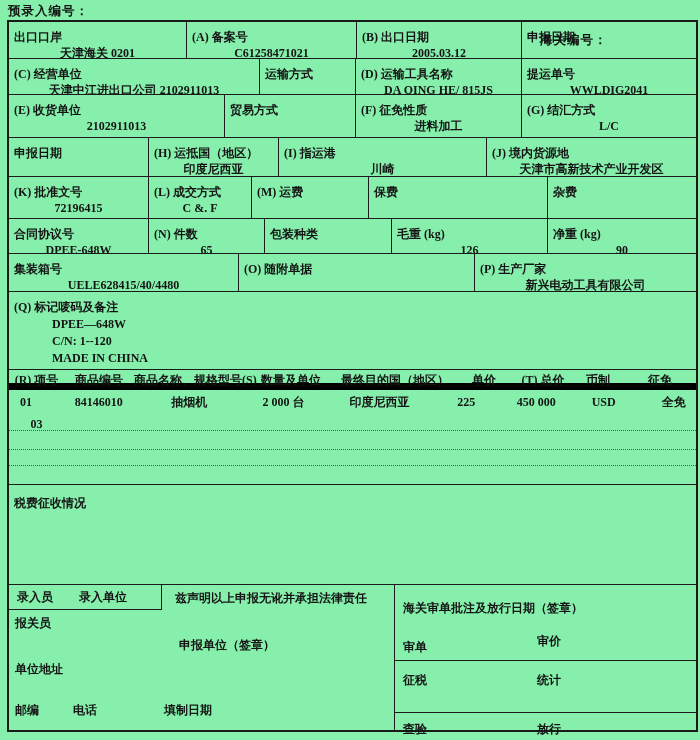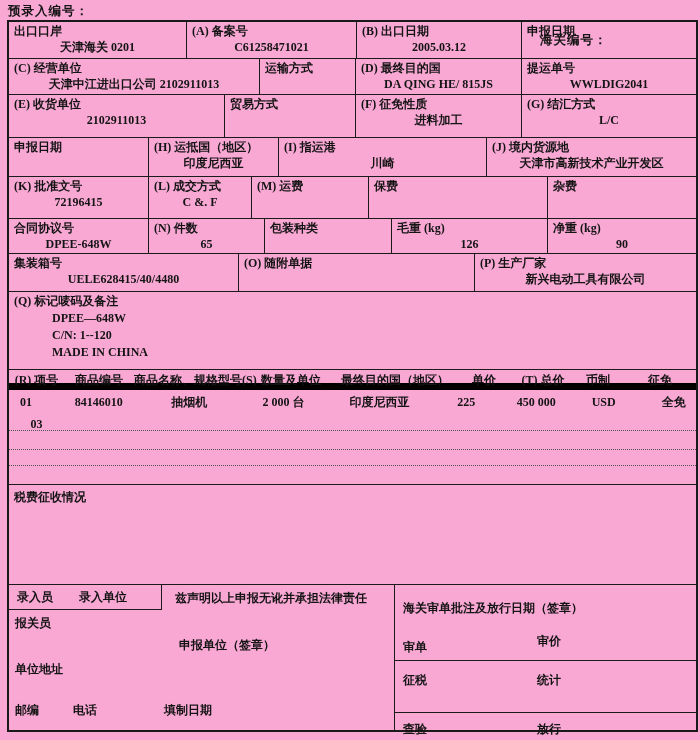--- a/index.html
+++ b/index.html
@@ -1,23 +1,23 @@
 <!DOCTYPE html>
 <html><head>
 <meta charset="utf-8">
 <style>
   html,body{margin:0;padding:0;background:#fff;}
-  .sheet{position:relative;width:700px;height:740px;background:#f9a8d4;
+  .sheet{position:relative;width:700px;height:740px;background:#86efac;
     font-family:"Liberation Serif","DejaVu Serif",serif;color:#141414;
     font-weight:700;font-size:12px;overflow:hidden;}
   .toplbl{position:absolute;top:3px;font-size:12.5px;letter-spacing:1px;}
   .tbl{position:absolute;left:7px;top:20px;width:687px;height:708px;
     border:2px solid #1a1a1a;box-sizing:content-box;}
   .cell{position:absolute;box-sizing:border-box;border-right:1px solid #1a1a1a;
-    border-bottom:1px solid #1a1a1a;padding:2px 5px;line-height:1.3;overflow:hidden;}
+    border-bottom:1px solid #1a1a1a;padding:8px 5px;line-height:1.3;overflow:hidden;}
   .noR{border-right:none;}
   .lbl{display:block;white-space:nowrap;}
   .val{display:block;white-space:nowrap;text-align:center;}
   .marks-line{display:block;padding-left:38px;line-height:1.45;}
   .ihdr{position:absolute;display:flex;border-bottom:7px solid #000000;box-sizing:border-box;}
   .irow{position:absolute;display:flex;gap:32px;}
   .ic{text-align:center;white-space:nowrap;overflow:visible;line-height:20px;}
   .dot{position:absolute;left:0;width:687px;border-top:1.6px dotted #555;height:0;}
   .abs{position:absolute;white-space:nowrap;}
   .hline{position:absolute;height:0;border-top:1px solid #1a1a1a;}
@@ -51,21 +51,21 @@
 
     <div class="cell" style="left:0;top:37px;width:251px;height:36px">
       <span class="lbl">(C) 经营单位</span>
       <span class="val">天津中江进出口公司 2102911013</span>
     </div>
     <div class="cell" style="left:251px;top:37px;width:96px;height:36px">
       <span class="lbl">运输方式</span>
       <span class="val"></span>
     </div>
     <div class="cell" style="left:347px;top:37px;width:166px;height:36px">
-      <span class="lbl">(D) 最终目的国</span>
+      <span class="lbl">(D) 运输工具名称</span>
       <span class="val">DA QING HE/ 815JS</span>
     </div>
     <div class="cell noR" style="left:513px;top:37px;width:174px;height:36px">
       <span class="lbl">提运单号</span>
       <span class="val">WWLDIG2041</span>
     </div>
 
     <div class="cell" style="left:0;top:73px;width:216px;height:43px">
       <span class="lbl">(E) 收货单位</span>
       <span class="val">2102911013</span>

